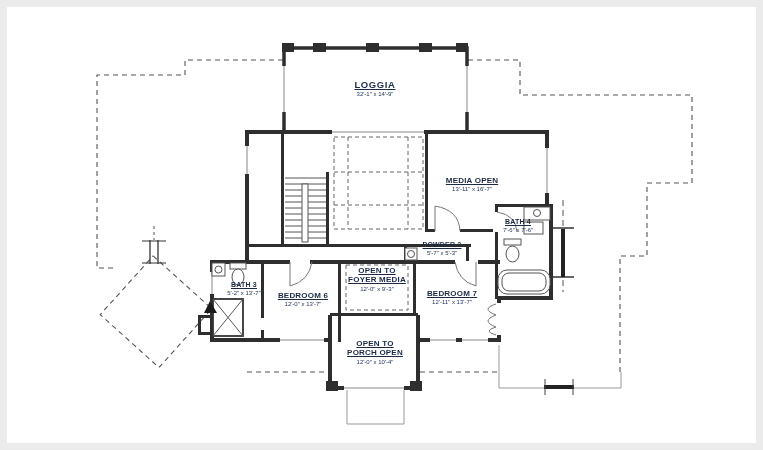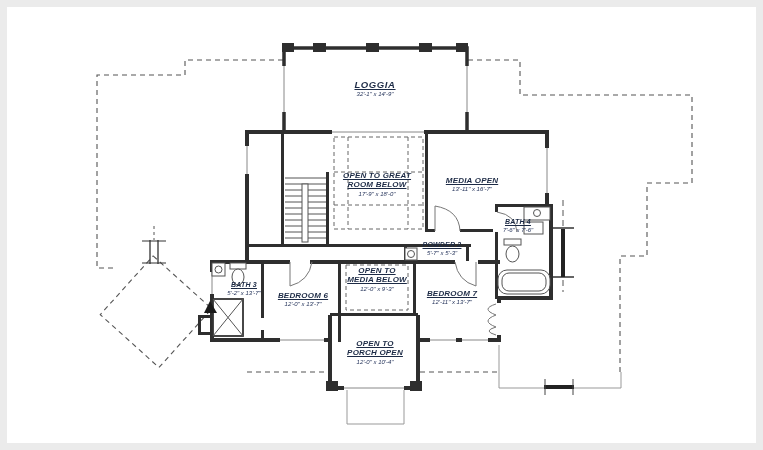--- a/index.html
+++ b/index.html
@@ -1,17 +1,17 @@
 <!DOCTYPE html>
 <html><head>
 <meta charset="utf-8">
 <style>
   html,body{margin:0;padding:0;background:#e9e9e9;}
   .stage{position:relative;width:763px;height:450px;background:#ebebeb;overflow:hidden;
-         font-family:"Liberation Sans",sans-serif;font-style:italic;}
+         font-family:"Liberation Sans",sans-serif;}
   .stage svg{position:absolute;left:0;top:0;}
   .label{position:absolute;transform:translateX(-50%);text-align:center;
          color:#1c2a45;line-height:1.18;white-space:nowrap;z-index:5;}
   .label .nm{display:block;font-weight:bold;font-size:8px;letter-spacing:.2px;
              text-decoration:underline;}
   .label .dim{display:block;font-size:6px;margin-top:1px;color:#24335a;}
   .label.lg .nm{font-size:9.5px;letter-spacing:.6px;}
   .label.sm .nm{font-size:7px;}
 </style>
 </head>
@@ -174,43 +174,38 @@
     <path d="M213,299 L243,336 M243,299 L213,336" stroke-width="1"></path>
     <polygon points="204,313 217,313 210,301" fill="#1a1a1a" stroke="none"></polygon>
   </g>
 </svg>
 
   <div class="label lg" style="left:375px;top:79px">
     <span class="nm">LOGGIA</span>
     <span class="nm"></span>
     <span class="dim">32'-1" x 14'-9"</span>
   </div>
-  <div class="label" style="left:377px;top:171px">
-    <span class="nm">OPEN TO GREAT</span>
-    <span class="nm">ROOM BELOW</span>
-    <span class="dim">17'-9" x 18'-0"</span>
-  </div>
   <div class="label" style="left:472px;top:176px">
     <span class="nm">MEDIA OPEN</span>
     <span class="nm"></span>
     <span class="dim">13'-11" x 16'-7"</span>
   </div>
   <div class="label sm" style="left:518px;top:218px">
     <span class="nm">BATH 4</span>
     <span class="nm"></span>
     <span class="dim">7'-6" x 7'-6"</span>
   </div>
   <div class="label sm" style="left:442px;top:241px">
     <span class="nm">POWDER 2</span>
     <span class="nm"></span>
     <span class="dim">5'-7" x 5'-3"</span>
   </div>
   <div class="label" style="left:377px;top:266px">
     <span class="nm">OPEN TO</span>
-    <span class="nm">MEDIA BELOW</span>
+    <span class="nm">FOYER MEDIA</span>
     <span class="dim">12'-0" x 9'-3"</span>
   </div>
   <div class="label sm" style="left:244px;top:281px">
     <span class="nm">BATH 3</span>
     <span class="nm"></span>
     <span class="dim">5'-2" x 13'-7"</span>
   </div>
   <div class="label" style="left:303px;top:291px">
     <span class="nm">BEDROOM 6</span>
     <span class="nm"></span>

